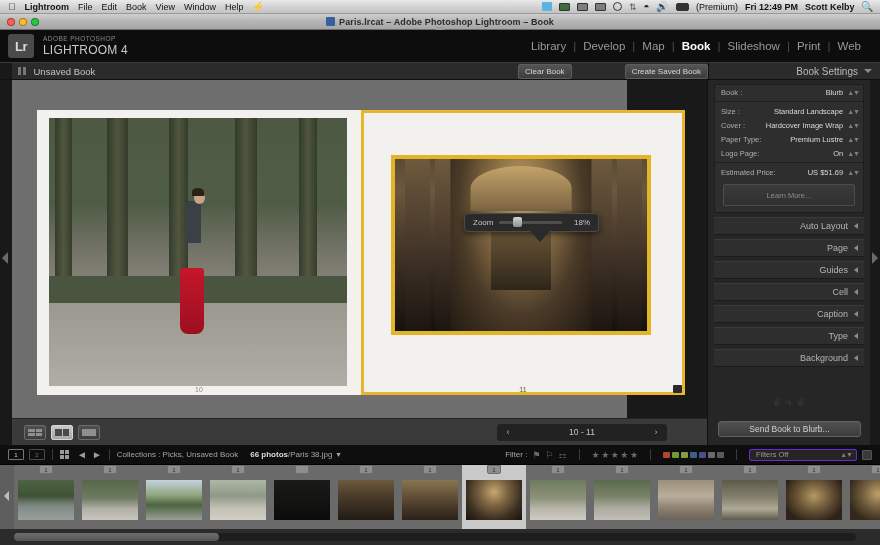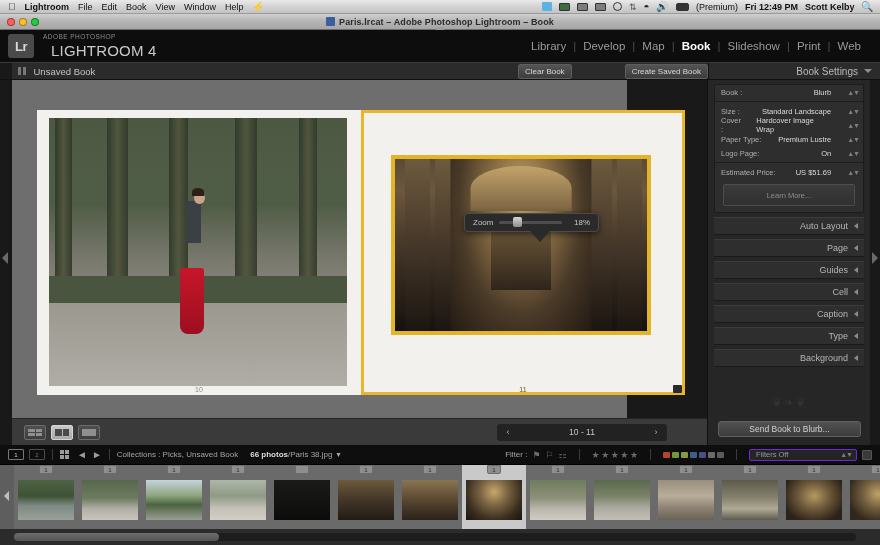--- a/index.html
+++ b/index.html
@@ -52,21 +52,21 @@
     background:#0d0d0d; display:flex; align-items:center;
   }
   .lrbadge {
     width:26px;height:24px;margin-left:8px;
     background:#4a4a4a; color:#d8d8d8; border-radius:3px;
     display:flex;align-items:center;justify-content:center;
     font-size:13px; font-weight:bold; letter-spacing:-.5px;
   }
   .lrnames { margin-left:9px; line-height:1; }
   .lr-sup { font-size:6.5px; color:#8a8a8a; letter-spacing:.45px; display:block; margin-bottom:2px;}
-  .lr-main { font-size:15px; color:#c9c9c9; letter-spacing:.2px; display:block; font-weight:300;margin-left:8px;}
+  .lr-main { font-size:12px; color:#c9c9c9; letter-spacing:.2px; display:block; font-weight:300;}
   .modules { margin-left:auto; margin-right:12px; display:flex; align-items:center; gap:0; font-size:11.5px; }
   .mod { color:#9a9a9a; padding:0 7px; }
   .mod.active { color:#fff; font-weight:bold; }
   .mod-sep { color:#4d4d4d; }
 
   
   .topbar {
     position:absolute; left:0; top:62px; width:880px; height:18px;
     background:#2b2b2b; border-top:1px solid #3a3a3a; border-bottom:1px solid #101010;
     display:flex; align-items:center;
@@ -180,21 +180,21 @@
   .vbtn.on .vb-cells i { background:#4a4a4a; }
   .pagenav { margin-left:auto; margin-right:40px; width:170px; height:17px;
              background:#222; border-radius:3px; display:flex; align-items:center; }
   .pn-arrow { width:22px; text-align:center; color:#b5b5b5; font-size:9px; }
   .pn-label { flex:1; text-align:center; font-size:8.5px; color:#c6c6c6; }
 
   
   .rpanel { position:absolute; left:707px; top:0; width:163px; height:365px; background:#262626;
             border-left:1px solid #111; }
   .bs-box { margin:4px 6px 0 6px; background:#2e2e2e; border:1px solid #1c1c1c; border-radius:2px; }
-  .bs-row { display:flex; align-items:center; height:14px; padding:0 4px 0 6px; font-size:7.5px; color:#aeaeae;gap:12px; }
+  .bs-row { display:flex; align-items:center; height:14px; padding:0 4px 0 6px; font-size:7.5px; color:#aeaeae; }
   .bs-row .k { }
   .bs-row .v { margin-left:auto; color:#d9d9d9; }
   .bs-row .stepper { margin-left:4px; color:#7e7e7e; font-size:7px; letter-spacing:-1px; }
   .bs-div { height:1px; background:#1e1e1e; margin:2px 0; }
   .learn {
     margin:5px 8px 6px 8px; height:22px; border:1px solid #4d4d4d; border-radius:2px;
     background:linear-gradient(to bottom,#3b3b3b,#303030);
     display:flex;align-items:center;justify-content:center; font-size:7.5px; color:#8d8d8d;
   }
   .pnl-hdr { height:18px; margin:4px 6px 0 6px; background:#2e2e2e;

